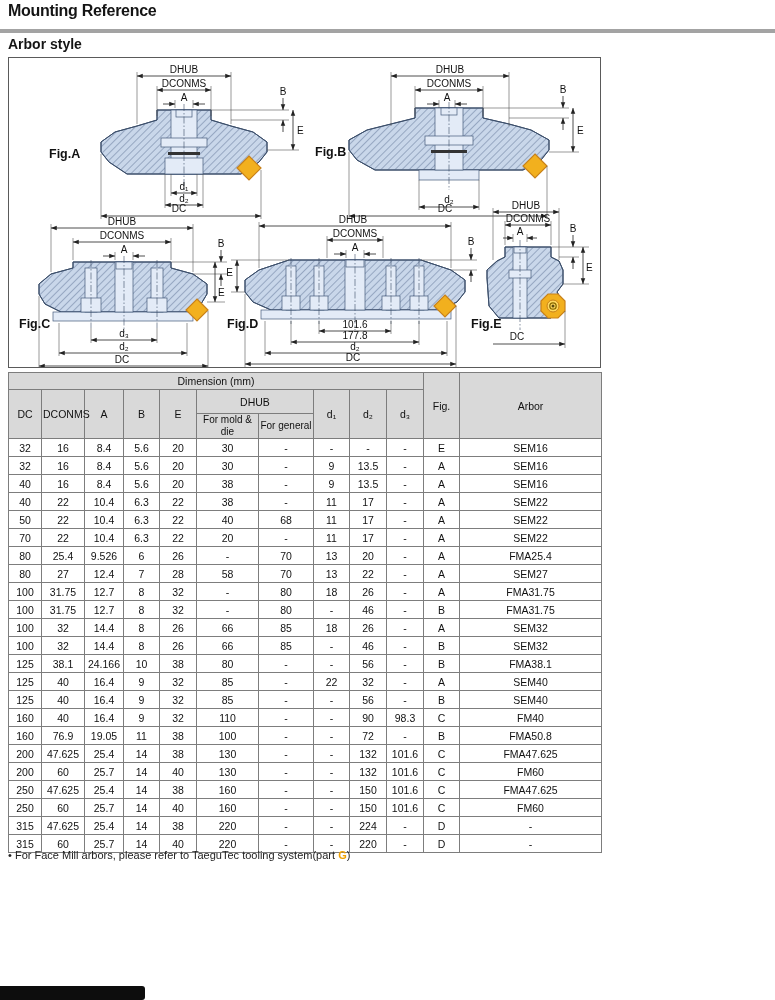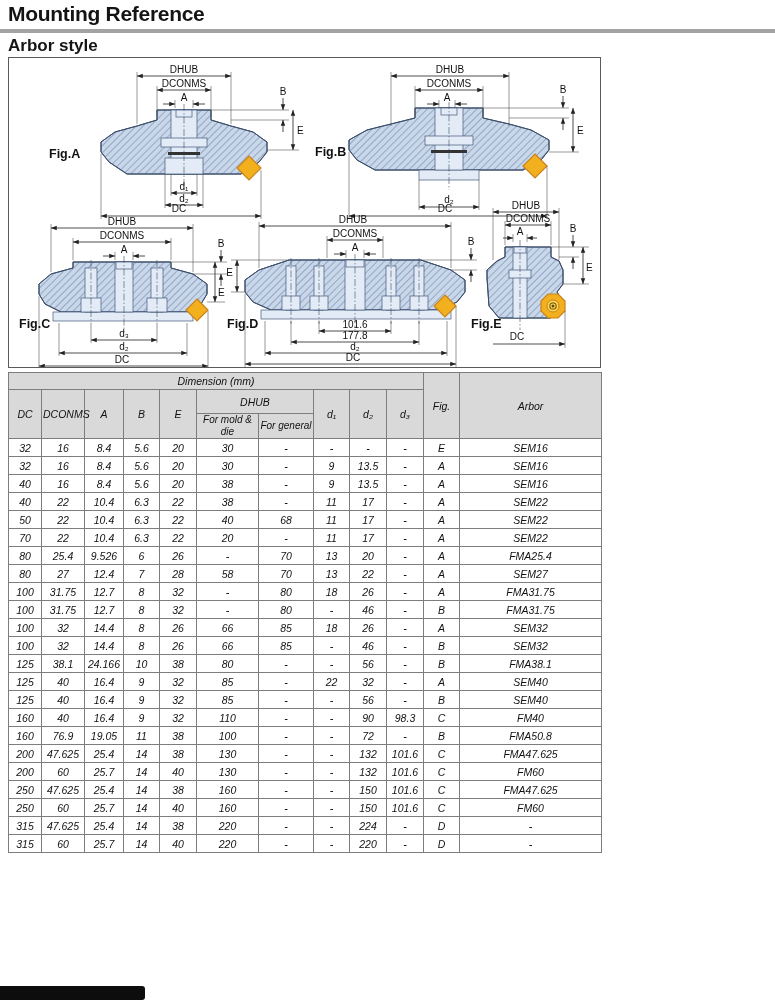--- a/index.html
+++ b/index.html
@@ -1,39 +1,39 @@
 <!DOCTYPE html>
 <html><head>
 <meta charset="utf-8">
 <style>
   html,body{margin:0;padding:0;background:#fff;}
   .page{position:relative;width:775px;height:1000px;background:#ffffff;overflow:hidden;
         font-family:"Liberation Sans","DejaVu Sans",sans-serif;color:#111;}
-  .title{position:absolute;left:8px;top:2px;font-size:21px;font-weight:bold;letter-spacing:-0.3px;color:#141414;margin:0;}
+  .title{position:absolute;left:8px;top:2px;font-size:16px;font-weight:bold;letter-spacing:-0.3px;color:#141414;margin:0;}
   .title-rule{position:absolute;left:0;top:29px;width:775px;height:4px;background:#a3a3a3;}
-  .subtitle{position:absolute;left:8px;top:36px;font-size:17px;font-weight:bold;color:#141414;margin:0;}
+  .subtitle{position:absolute;left:8px;top:36px;font-size:14px;font-weight:bold;color:#141414;margin:0;}
   .fig-box{position:absolute;left:8px;top:57px;width:591px;height:309px;border:1px solid #5a5a5a;background:#fff;}
   .fig-box svg{display:block;}
 
   svg text{font-family:"Liberation Sans","DejaVu Sans",sans-serif;font-size:10px;fill:#111;text-anchor:middle;}
   svg text.cap{font-size:12.5px;font-weight:bold;text-anchor:start;}
   svg text.ts{text-anchor:start;}
   svg text.te{text-anchor:end;}
   .body{fill:#c9d7ea;stroke:#3c4f6b;stroke-width:1;}
   .bodyh{fill:url(#hatch);stroke:#3c4f6b;stroke-width:1;}
   .lite{fill:#e3ebf7;stroke:#44597a;stroke-width:0.7;}
   .seal{fill:#333;stroke:none;}
   .ins{fill:#f2b01e;stroke:#c8811a;stroke-width:1.2;}
   .dim{stroke:#222;stroke-width:0.8;marker-start:url(#ar);marker-end:url(#ar);}
   .dime{stroke:#222;stroke-width:0.8;marker-end:url(#ar);}
   .ext{stroke:#555;stroke-width:0.6;}
   .cline{stroke:#3a4a66;stroke-width:0.6;stroke-dasharray:7 2 1.5 2;}
 
   table.dims{position:absolute;left:8px;top:372px;width:593px;border-collapse:collapse;table-layout:fixed;
-             font-size:10.5px;text-align:center;font-style:italic;}
+             font-size:10.5px;text-align:center;}
   table.dims th,table.dims td{border:1px solid #7d7d7d;padding:0 1px;font-weight:normal;line-height:12px;}
   table.dims thead th{background:#d9d9d9;}
   table.dims thead tr.h1 th{height:16px;}
   table.dims thead tr.h2 th{height:23px;}
   table.dims thead tr.h3 th{height:16px;font-size:10px;}
   table.dims tbody td{height:17px;background:#fff;}
   table.dims{border:1px solid #4f4f4f;}
 
   .footnote{position:absolute;left:8px;top:849px;font-size:11px;color:#222;margin:0;}
   .footnote .part{color:#f0a000;font-weight:bold;}
@@ -654,15 +654,19 @@
           <td>-</td>
           <td>-</td>
           <td>220</td>
           <td>-</td>
           <td>D</td>
           <td>-</td>
         </tr>
       </tbody>
   </table>
 
+  <p class="footnote">
+    <span>•</span>
+    <span>For Face Mill arbors, please refer to TaeguTec tooling system(part </span><span class="part">G</span><span>)</span>
+  </p>
 
   <div class="footer-tab"></div>
 </div>
 
 </body></html>

